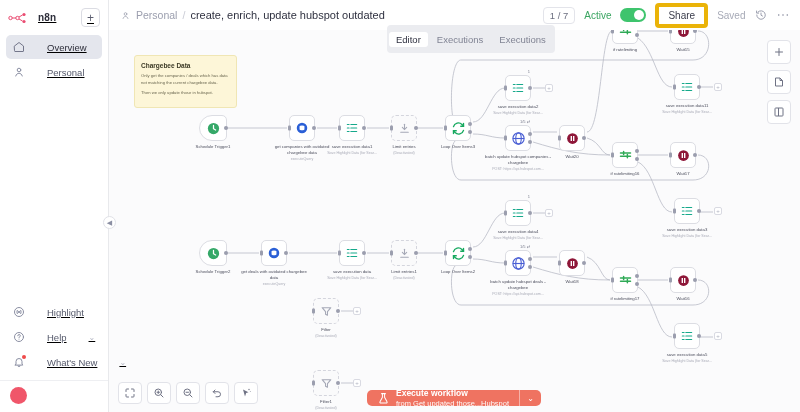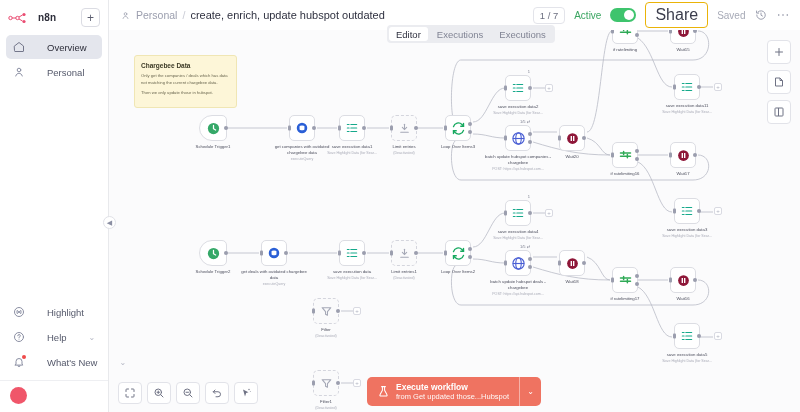--- a/index.html
+++ b/index.html
@@ -1,21 +1,21 @@
 <!DOCTYPE html>
 <html><head>
 <meta charset="utf-8">
 <style>
   * { box-sizing: border-box; margin: 0; padding: 0; }
   html, body {
     width: 800px; height: 412px;
     font-family: "Liberation Sans", sans-serif;
     background: #fff; overflow: hidden;
   }
-  #app { position: relative; width: 800px; height: 412px; display: flex; }
+  #app { position: relative; width: 800px; height: 412px; display: flex; text-decoration: underline; }
 
   
   .sidebar {
     width: 109px; height: 412px; background: #fff;
     border-right: 1px solid #e8e9ec;
     display: flex; flex-direction: column; flex: none;
     position: relative; z-index: 30;
   }
   .sb-top { padding: 8px 8px 4px 8px; display: flex; align-items: center; justify-content: space-between; }
   .brand { display: flex; align-items: center; gap: 4px; }
@@ -63,31 +63,31 @@
   .wf-title { font-size: 11px; color: #2f3140; }
   .top-right { margin-left: auto; display: flex; align-items: center; gap: 9px; }
   .pager {
     border: 1px solid #e3e4ea; border-radius: 4px; padding: 2px 6px;
     font-size: 9.5px; color: #6c6f80; background: #fff;
   }
   .active-lbl { font-size: 10px; color: #3aa561; }
   .toggle { width: 26px; height: 14px; border-radius: 8px; background: #3ec46d; position: relative; }
   .toggle .knob { position: absolute; top: 2px; right: 2px; width: 10px; height: 10px; border-radius: 50%; background: #fff; }
   .share-btn {
-    border: 1px solid #eab308; border-radius: 4px; background: #fff;
-    padding: 3px 9px; font-size: 16px; color: #3b3d4c;
+    border: 4px solid #eab308; border-radius: 4px; background: #fff;
+    padding: 3px 9px; font-size: 10px; color: #3b3d4c;
   }
   .saved-lbl { font-size: 10px; color: #a7aab7; }
   .ic-btn { width: 13px; height: 13px; color: #9b9eae; display: flex; align-items: center; justify-content: center; }
   .dots { font-size: 13px; color: #9b9eae; letter-spacing: .5px; line-height: 8px; }
 
   
   .tabs {
-    position: absolute; top: 25px; left: 278px; height: 18px;
-    background: #ebecf0; border-radius: 4px; display: flex; 
+    position: absolute; top: 25px; left: 278px; height: 28px;
+    background: #ebecf0; border-radius: 4px; display: flex; align-items: center;
     padding: 2px; gap: 2px; z-index: 26;
   }
   .tab { font-size: 9.5px; color: #818494; padding: 2px 7px; border-radius: 3px; }
   .tab.sel { background: #fff; color: #2f3140; }
 
   
   .canvas {
     position: absolute; top: 30px; left: 0; right: 0; bottom: 0;
     background-color: #fbfbfc;
     background-image: radial-gradient(#dcdde3 0.7px, transparent 0.7px);
@@ -154,21 +154,21 @@
   }
   
   .cv-right { position: absolute; right: 9px; top: 10px; display: flex; flex-direction: column; gap: 6px; z-index: 20; }
   .cv-rbtn {
     width: 24px; height: 24px; background: #fff; border: 1px solid #e2e3e9;
     border-radius: 4px; display: flex; align-items: center; justify-content: center;
     color: #6f7284; font-size: 12px;
   }
   
   .exec-pill {
-    position: absolute; left: 258px; bottom: 6px; height: 29px;
+    position: absolute; left: 258px; bottom: 6px; height: 16px;
     background: #ef7361; border-radius: 5px; display: flex; align-items: stretch;
     z-index: 22; color: #fff; overflow: hidden;
   }
   .exec-main { display: flex; align-items: center; gap: 6px; padding: 0 10px; }
   .exec-txt { display: flex; flex-direction: column; justify-content: center; line-height: 1.2; }
   .exec-t1 { font-size: 8.5px; font-weight: 700; }
   .exec-t2 { font-size: 7.5px; opacity: .95; }
   .exec-caret {
     width: 22px; border-left: 1px solid rgba(255,255,255,.45);
     display: flex; align-items: center; justify-content: center; font-size: 8px;

